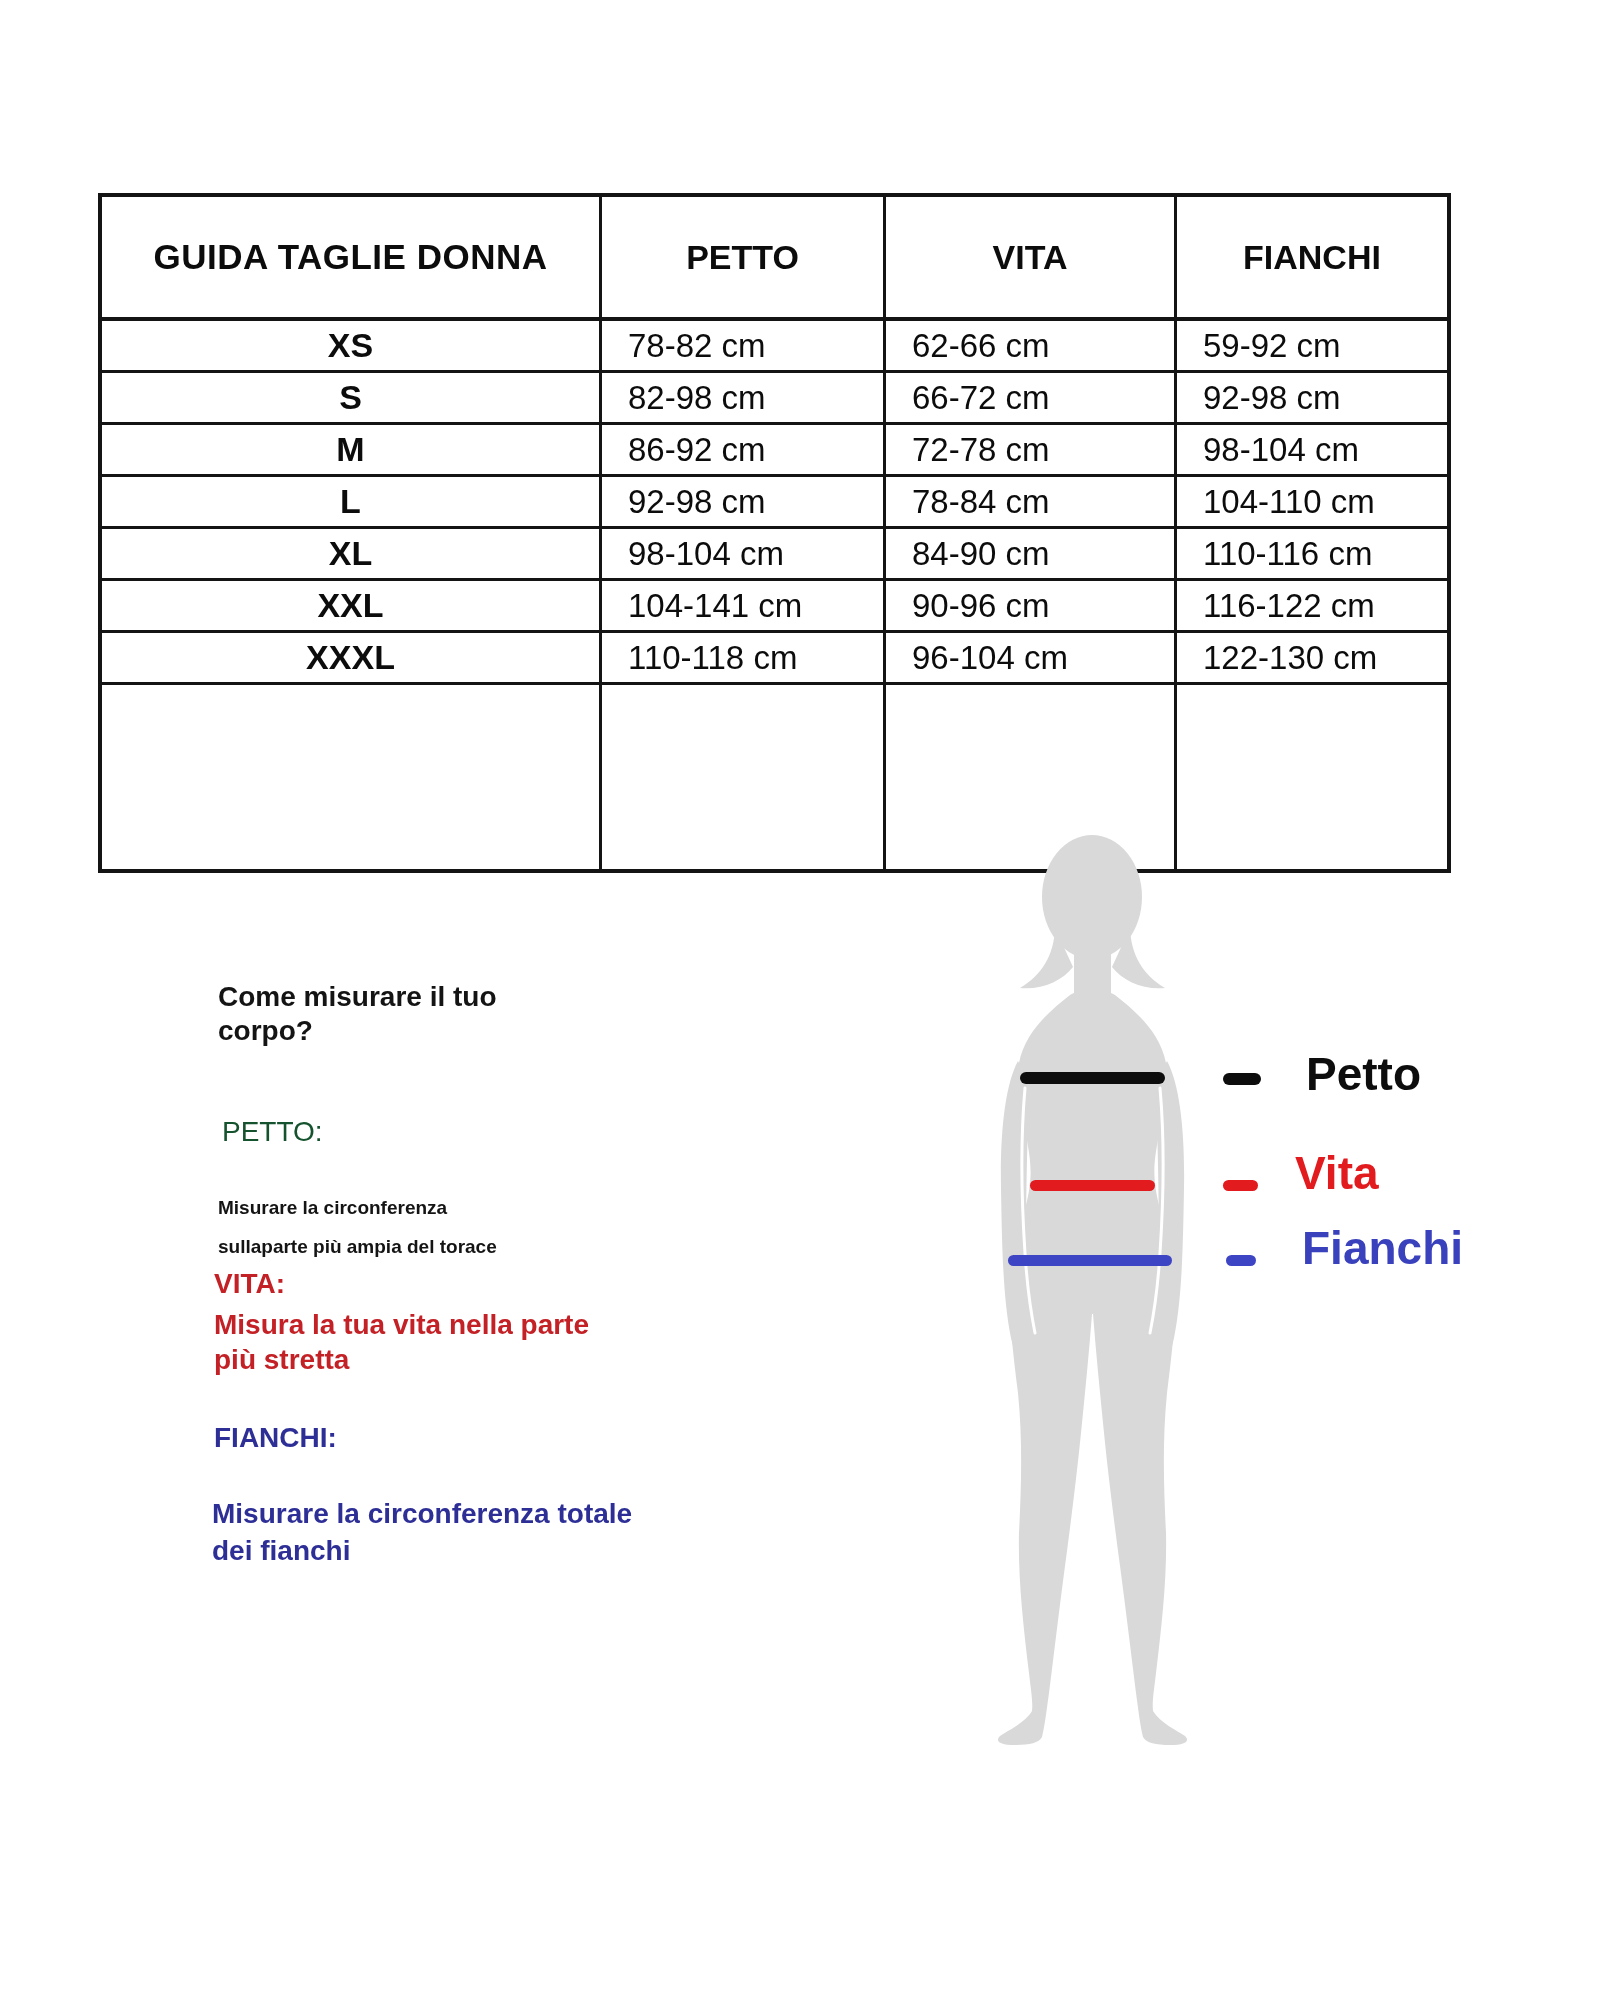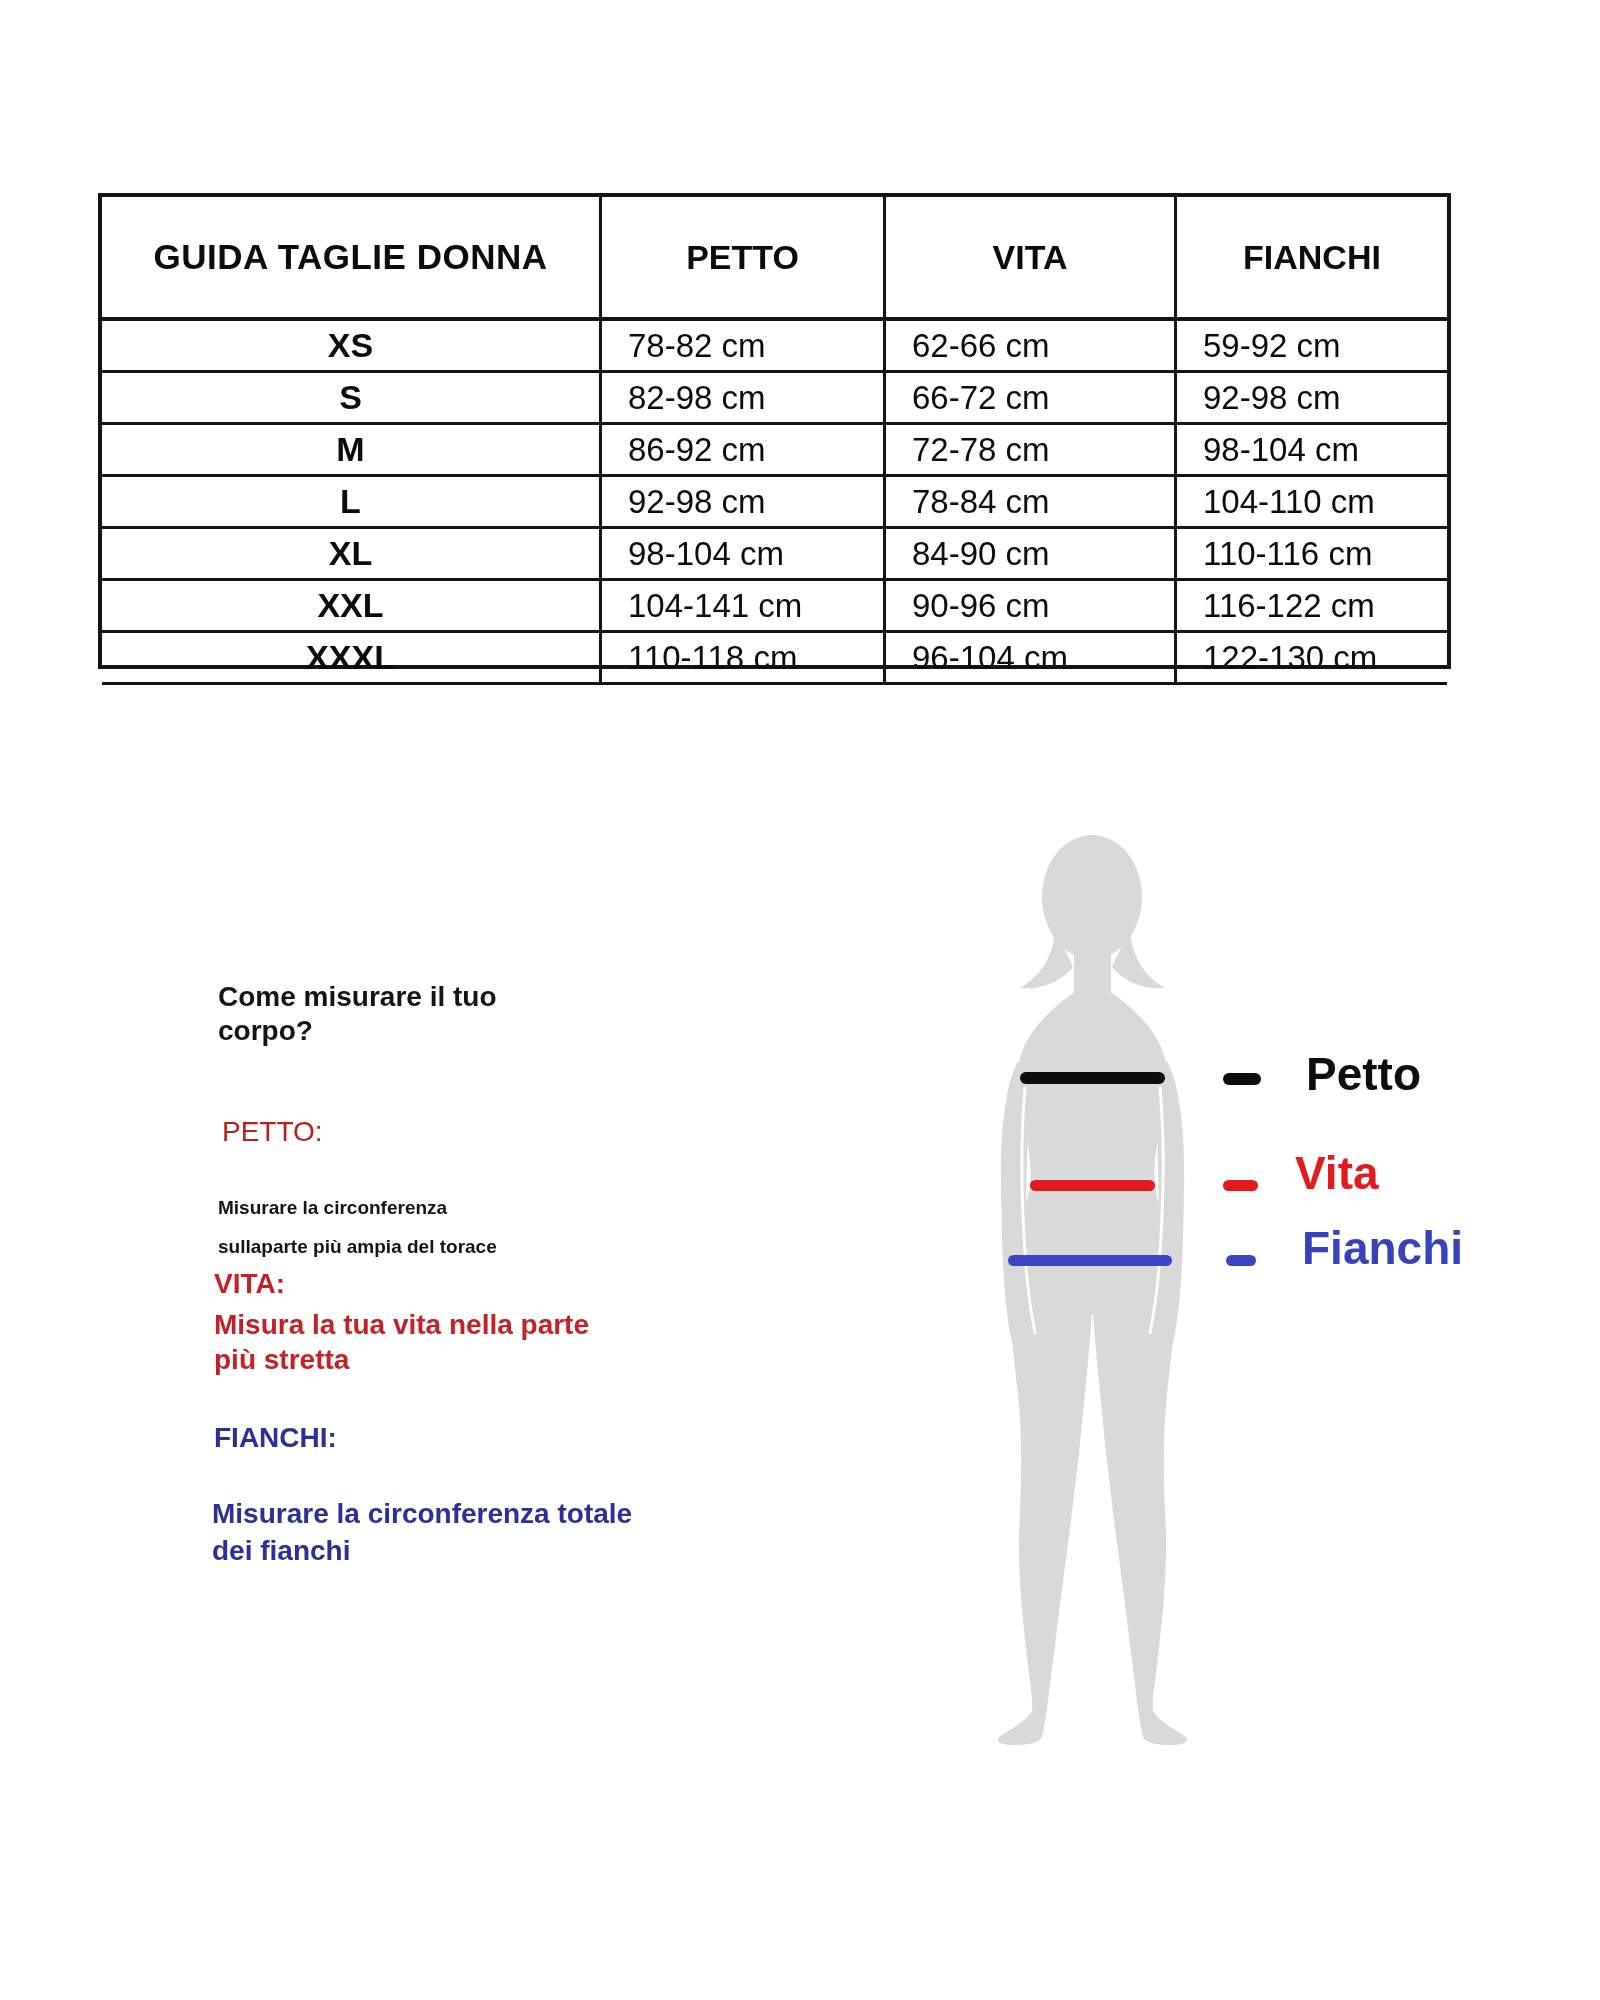--- a/index.html
+++ b/index.html
@@ -6,21 +6,21 @@
   .page{
     position:relative;
     width:1600px;height:2000px;
     background:#ffffff;
     font-family:"Liberation Sans", sans-serif;
     overflow:hidden;
   }
   
   .size-table{
     position:absolute;left:98px;top:193px;
-    width:1353px;height:476px;
+    width:1353px;height:680px;
     border:4px solid #141414;
     box-sizing:border-box;
     display:grid;
     grid-template-columns:500px 284px 291px auto;
     grid-template-rows:124px repeat(7,52px) auto;
     background:#ffffff;
   }
   .cell{
     box-sizing:border-box;
     display:flex;align-items:center;
@@ -31,21 +31,21 @@
   }
   .cell.last-col{border-right:none;}
   .cell.last-row{border-bottom:none;}
   .cell.hdr{justify-content:center;font-weight:bold;font-size:34px;border-bottom-width:4px;}
   .cell.hdr.guide{font-size:35px;letter-spacing:0.5px;}
   .cell.size{justify-content:center;font-weight:bold;font-size:34px;}
   .cell.meas{padding-left:26px;font-size:33px;font-weight:normal;}
   
   .txt{position:absolute;white-space:pre-line;margin:0;}
   .t-title{left:218px;top:980px;font-size:28px;font-weight:bold;line-height:34px;color:#141414;}
-  .t-petto-h{left:222px;top:1114px;font-size:28px;font-weight:normal;line-height:35px;color:#b91c1c;}
+  .t-petto-h{left:222px;top:1114px;font-size:28px;font-weight:normal;line-height:35px;color:#14532d;}
   .t-petto-b{left:218px;top:1188px;font-size:19px;font-weight:bold;line-height:39px;color:#141414;}
   .t-vita-h{left:214px;top:1266px;font-size:28px;font-weight:bold;line-height:35px;color:#c32126;}
   .t-vita-b{left:214px;top:1307px;font-size:28px;font-weight:bold;line-height:35px;color:#c32126;}
   .t-fianchi-h{left:214px;top:1420px;font-size:28px;font-weight:bold;line-height:35px;color:#2d2f96;}
   .t-fianchi-b{left:212px;top:1495px;font-size:28px;font-weight:bold;line-height:37px;color:#2d2f96;}
   
   .figure{position:absolute;left:985px;top:833px;width:215px;height:915px;}
   .mline{position:absolute;height:11px;border-radius:6px;}
   .mline.chest{left:1020px;top:1072px;width:145px;background:#0d0d0d;height:12px;}
   .mline.waist{left:1030px;top:1180px;width:125px;background:#e11b1e;}

